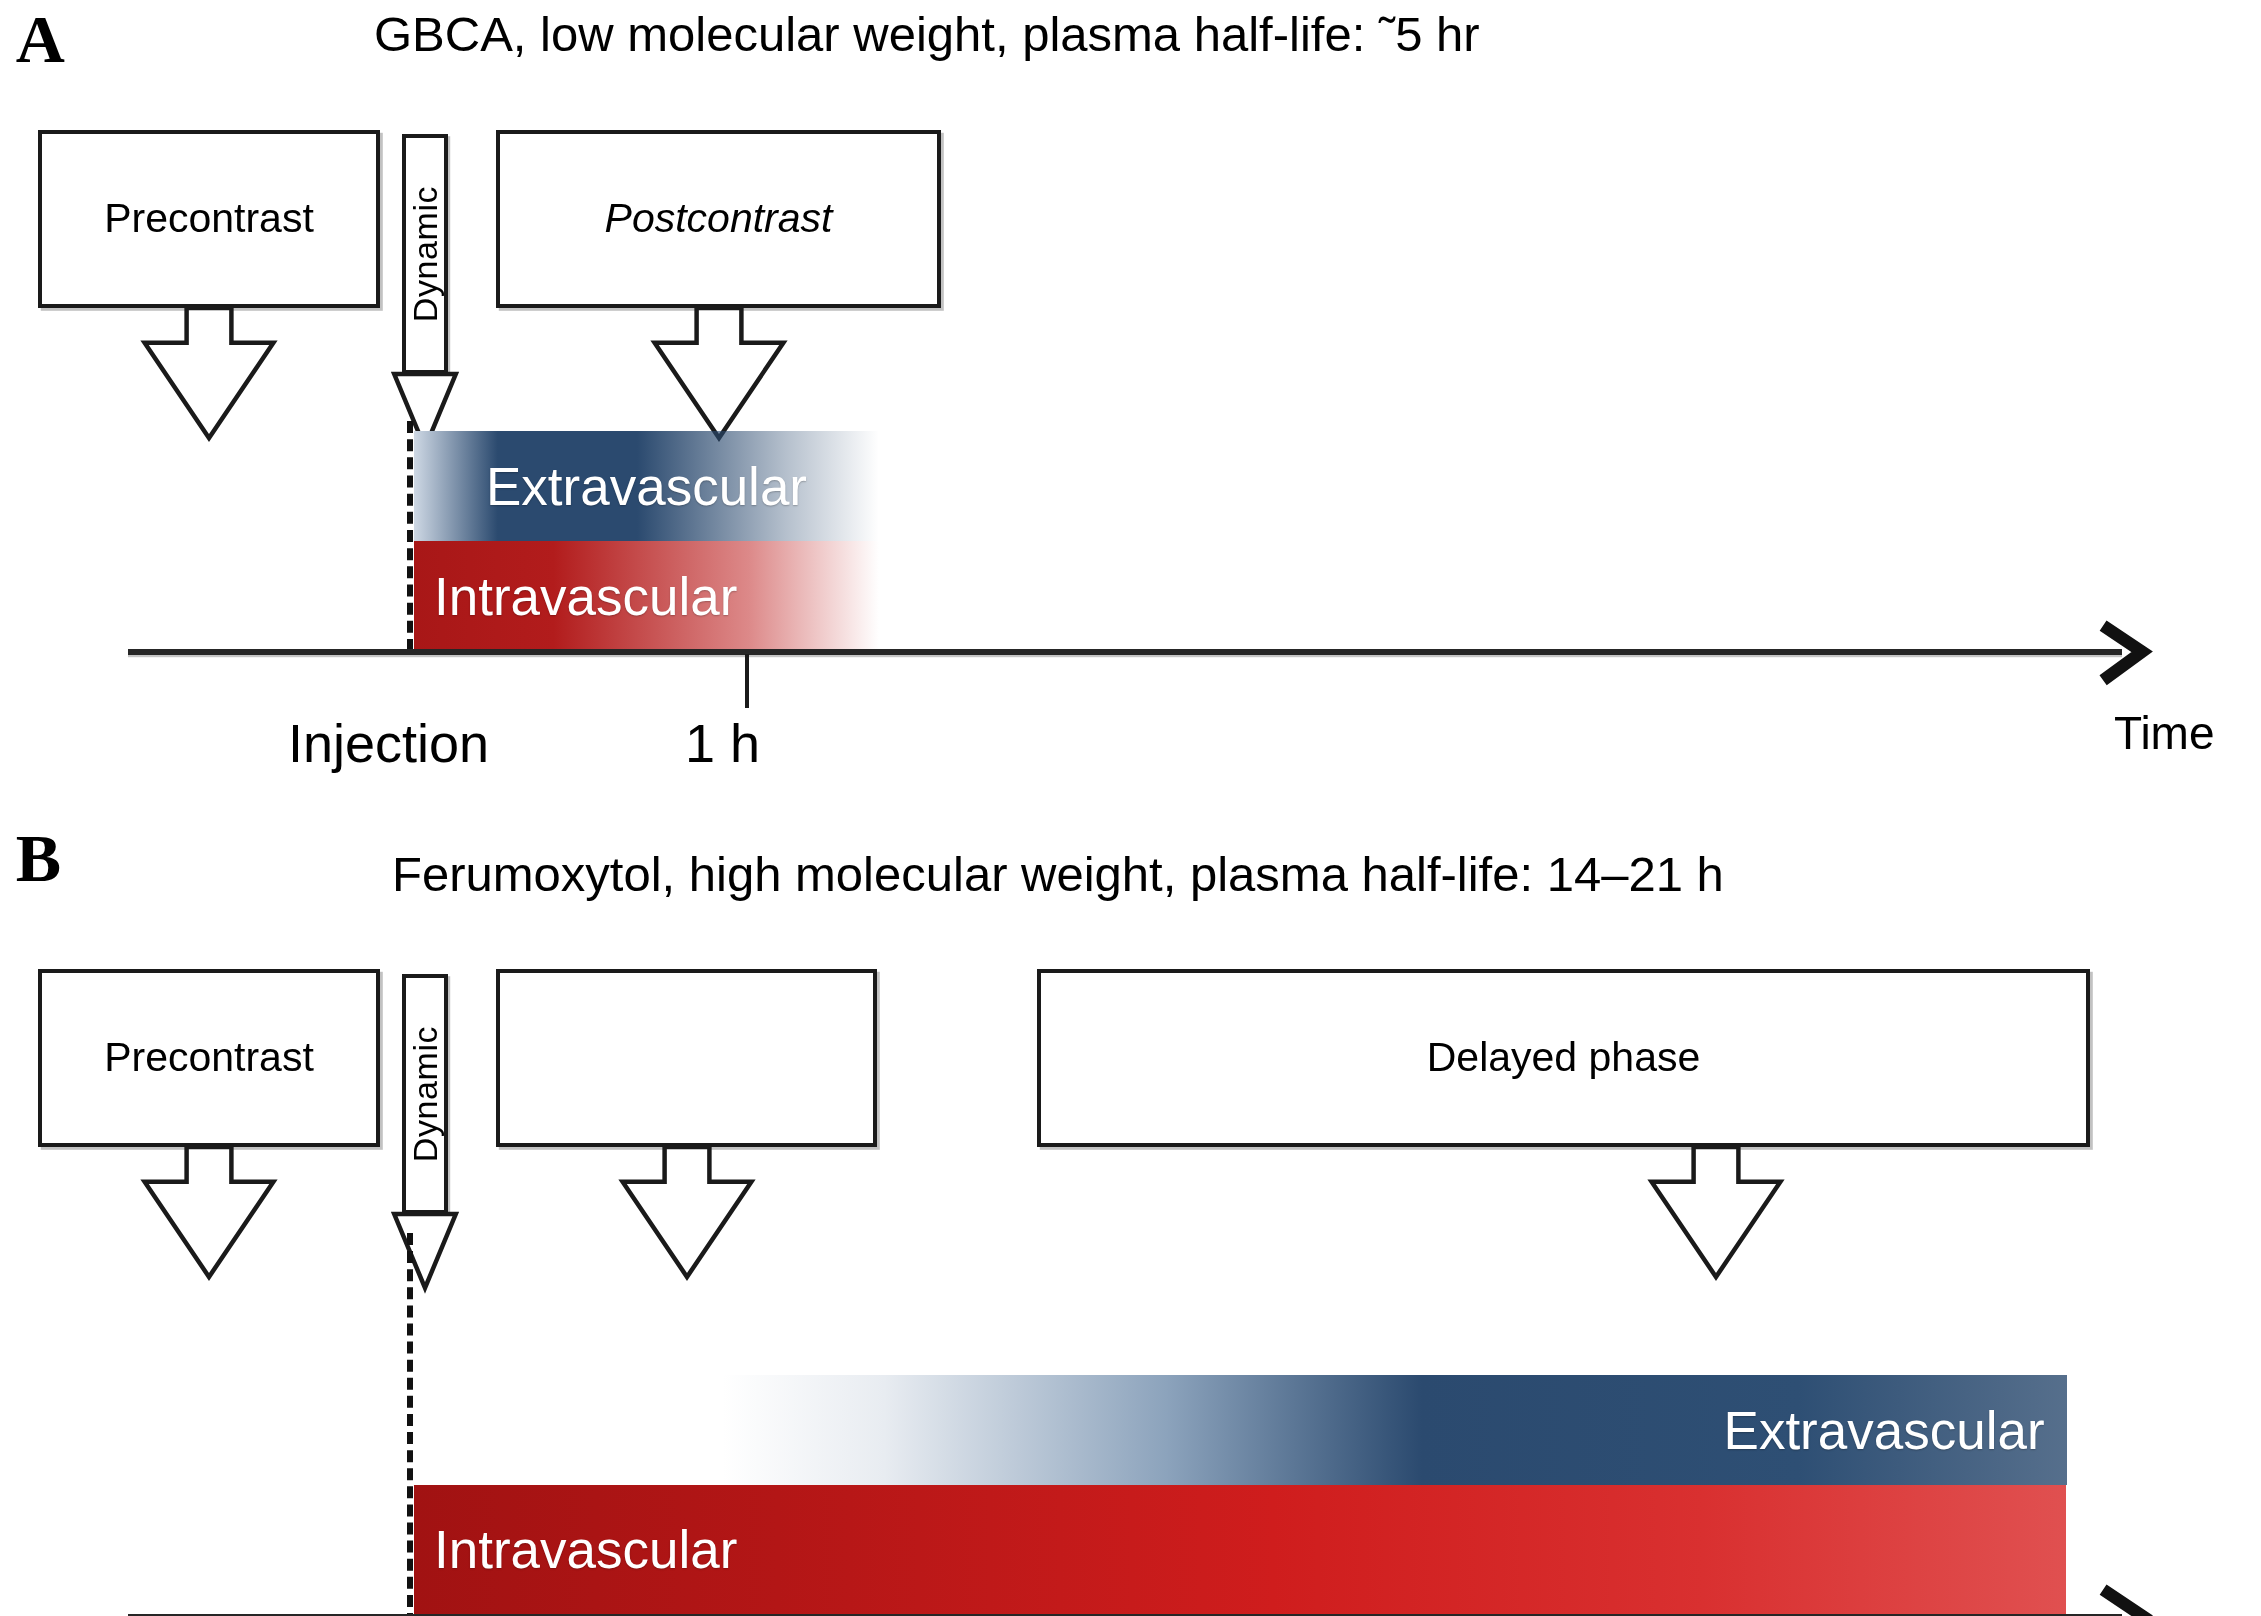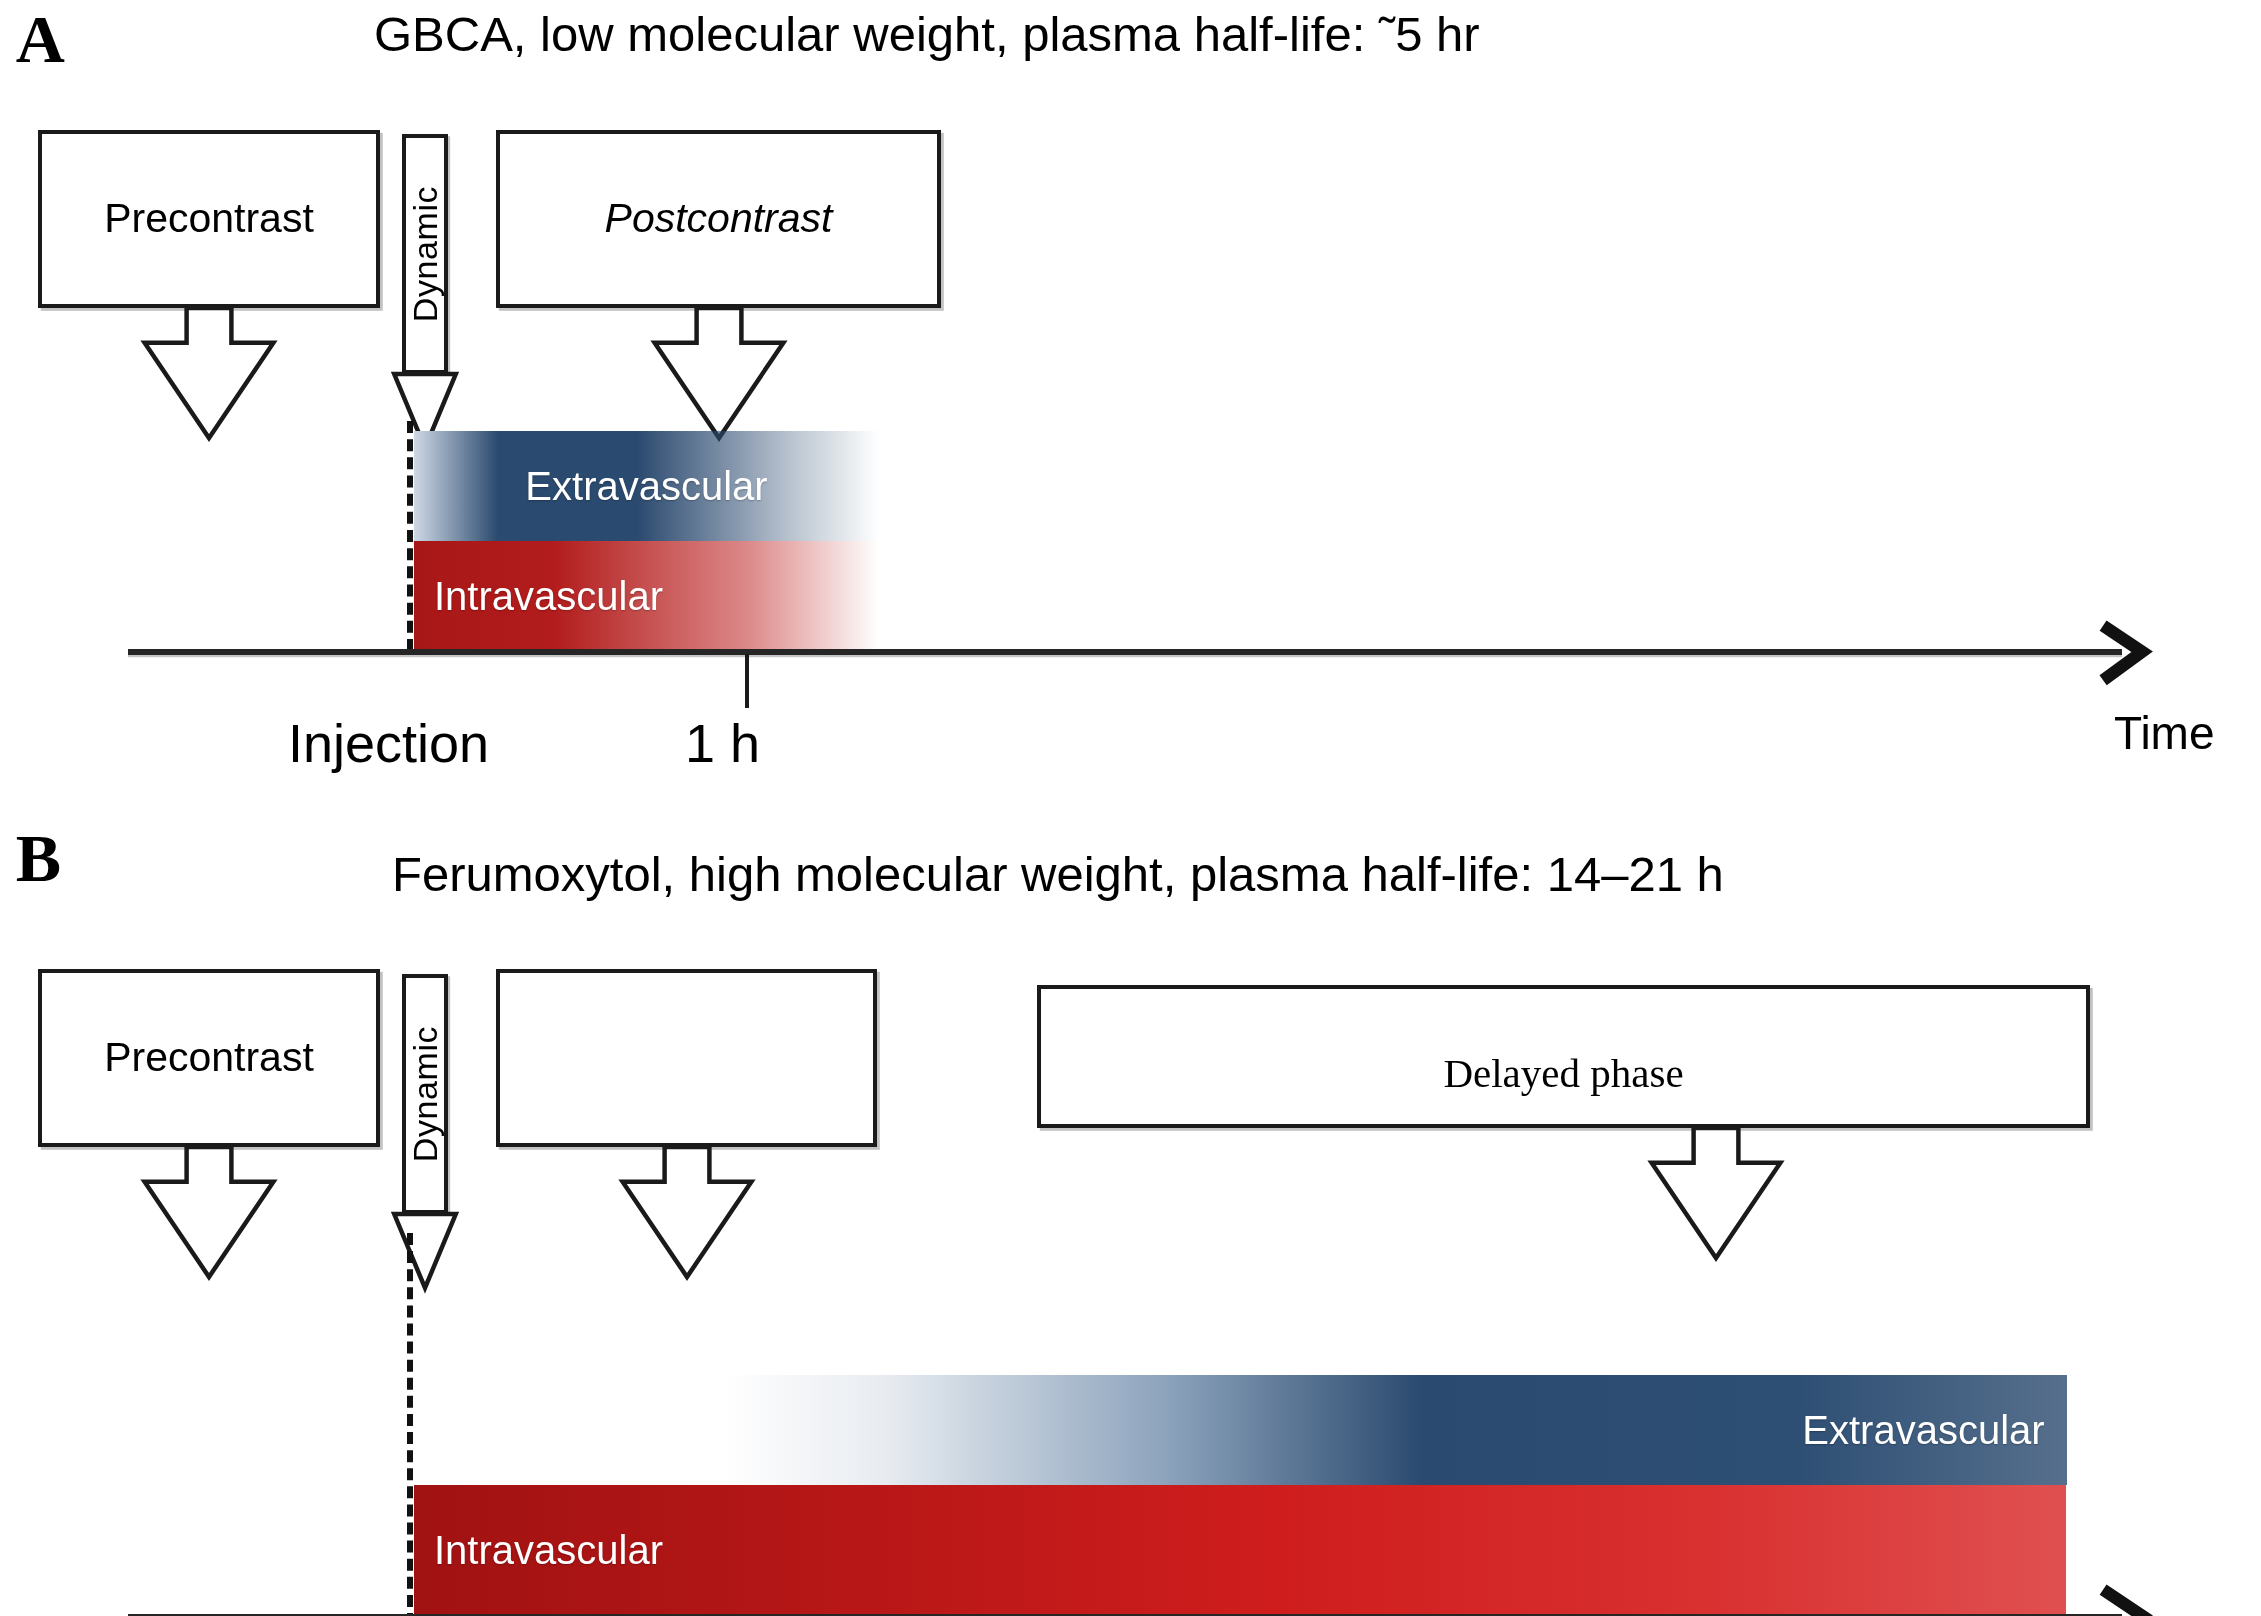--- a/index.html
+++ b/index.html
@@ -35,21 +35,21 @@
        border:4.5px solid #1a1a1a;background:#fff;box-sizing:border-box;
        box-shadow:2.2px 2.2px 0 rgba(120,120,120,.45);}
   .dynbox .label{position:absolute;left:50%;top:50%;
        transform:translate(-50%,-50%) rotate(-90deg);
        font-size:34px;line-height:1;white-space:nowrap;letter-spacing:0.6px;}
   .dynbox .tip{position:absolute;top:100%;left:50%;transform:translateX(-50%);}
   .dynbox .tip svg{display:block;overflow:visible;}
 
   
   .bar{position:absolute;display:flex;align-items:center;}
-  .bar span{font-size:40px;line-height:1;color:#fff;white-space:nowrap;
+  .bar span{font-size:53px;line-height:1;color:#fff;white-space:nowrap;
        text-shadow:0 1.1px 1.7px rgba(0,0,0,.25);}
 
   
   .axis{position:absolute;height:0;border-top:6.2px solid #262626;
        box-shadow:0 2.2px 0 rgba(150,150,150,.55);}
   .axis-head{position:absolute;}
   .axis-head svg{display:block;overflow:visible;}
   .tick{position:absolute;width:0;border-left:4.5px solid #1a1a1a;}
   .dashline{position:absolute;width:0;
        border-left:6.2px dashed #111;}
@@ -159,21 +159,21 @@
 
   <div class="flagbox" style="left:496px;top:162px;width:381px;height:178px;">
     <div class="rect"></div>
     <div class="arrow">
       <svg width="168" height="140" viewBox="0 0 300 250">
         <polygon points="110,0 190,0 190,62 265,62 150,232 35,62 110,62" fill="#fff" stroke="#1a1a1a" stroke-width="8" stroke-linejoin="miter"></polygon>
       </svg>
     </div>
   </div>
 
-  <div class="flagbox" style="left:1037px;top:178px;width:1053px;height:143px;font-family:Liberation Serif, serif;">
+  <div class="flagbox" style="left:1037px;top:162px;width:1053px;height:178px;">
     <div class="rect"></div>
     <div class="label" style="top:68px;">Delayed phase</div>
     <div class="arrow" style="left:64.5%;">
       <svg width="168" height="140" viewBox="0 0 300 250">
         <polygon points="110,0 190,0 190,62 265,62 150,232 35,62 110,62" fill="#fff" stroke="#1a1a1a" stroke-width="8" stroke-linejoin="miter"></polygon>
       </svg>
     </div>
   </div>
 
   <div class="bar" style="left:723px;top:568px;width:1344px;height:110px;

